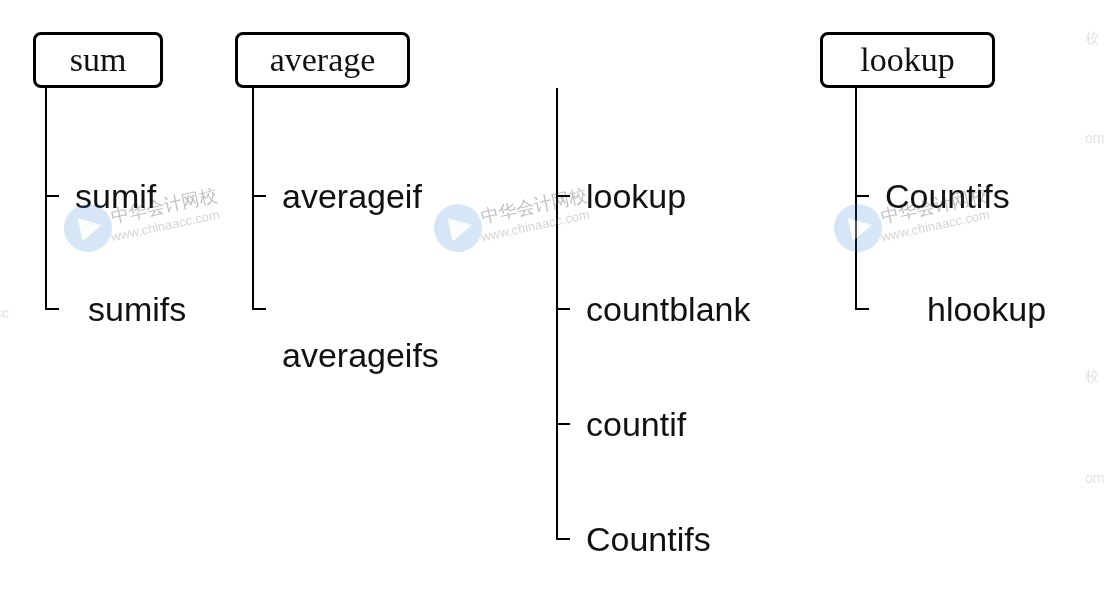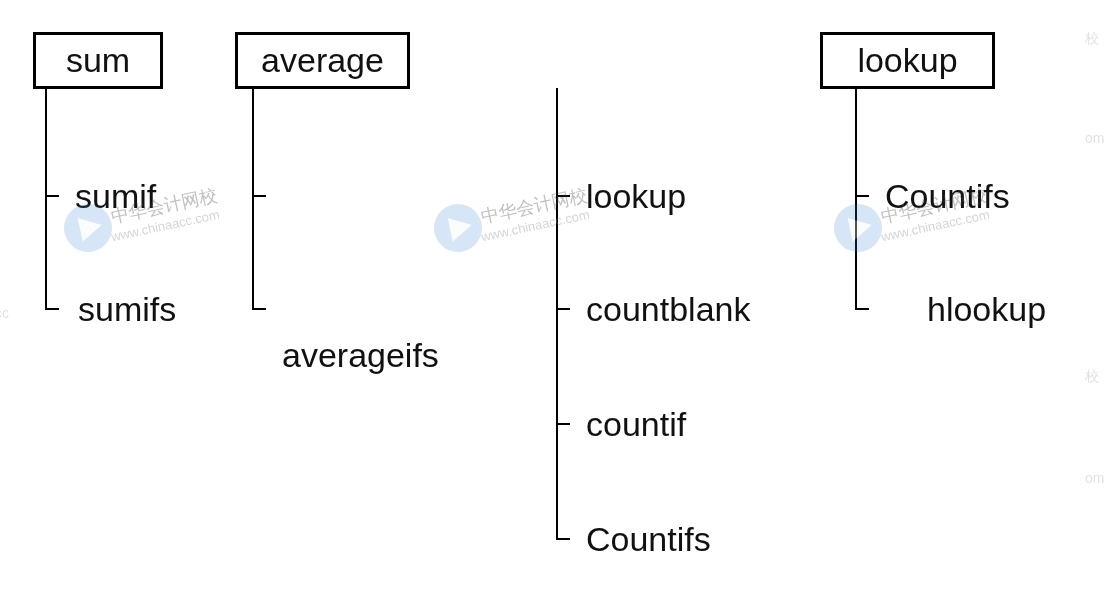--- a/index.html
+++ b/index.html
@@ -15,28 +15,29 @@
       position: relative;
       overflow: hidden;
     }
     .diagram {
       position: relative;
       width: 100%;
       height: 100%;
     }
     .root-box {
       border: 3px solid #000;
-      border-radius: 0;
+      border-radius: 8px;
       background: #fff;
       padding: 6px 20px;
       font-size: 34px;
       color: #111;
       display: inline-block;
       text-align: center;
       position: relative;
+      font-family: Liberation Serif, serif;
     }
     .child-item {
       position: absolute;
       font-size: 34px;
       color: #111;
       white-space: nowrap;
     }
     .stem {
       position: absolute;
       background: #000;
@@ -78,24 +79,25 @@
   </style>
 </head>
 <body>
 
 <div class="diagram" id="diagram">
     <div class="root-box" style="left: 33px; top: 32px; min-width: 130px; position: absolute;">sum</div>
     <div class="stem" style="left: 45px; top: 88px; width: 2px; height: 220px;"></div>
     <div class="hbranch" style="left: 45px; top: 195px; width: 14px;"></div>
     <div class="child-item" style="left: 75px; top: 177px; text-align: center;">sumif</div>
     <div class="hbranch" style="left: 45px; top: 308px; width: 14px;"></div>
-    <div class="child-item" style="left: 78px; top: 290px;">sumifs</div>
+    <div class="child-item" style="left: 88px; top: 290px;">sumifs</div>
     <div class="root-box" style="left: 235px; top: 32px; min-width: 175px; position: absolute;">average</div>
     <div class="stem" style="left: 252px; top: 88px; width: 2px; height: 220px;"></div>
     <div class="hbranch" style="left: 252px; top: 195px; width: 14px;"></div>
+    <div class="child-item" style="left: 282px; top: 177px;">averageif</div>
     <div class="hbranch" style="left: 252px; top: 308px; width: 14px;"></div>
     <div class="child-item" style="left: 282px; top: 290px; margin-top: 46px;">averageifs</div>
     <div class="stem" style="left: 556px; top: 88px; width: 2px; height: 450px;"></div>
     <div class="hbranch" style="left: 556px; top: 195px; width: 14px;"></div>
     <div class="child-item" style="left: 586px; top: 177px;">lookup</div>
     <div class="hbranch" style="left: 556px; top: 308px; width: 14px;"></div>
     <div class="child-item" style="left: 586px; top: 290px;">countblank</div>
     <div class="hbranch" style="left: 556px; top: 423px; width: 14px;"></div>
     <div class="child-item" style="left: 586px; top: 405px;">countif</div>
     <div class="hbranch" style="left: 556px; top: 538px; width: 14px;"></div>

